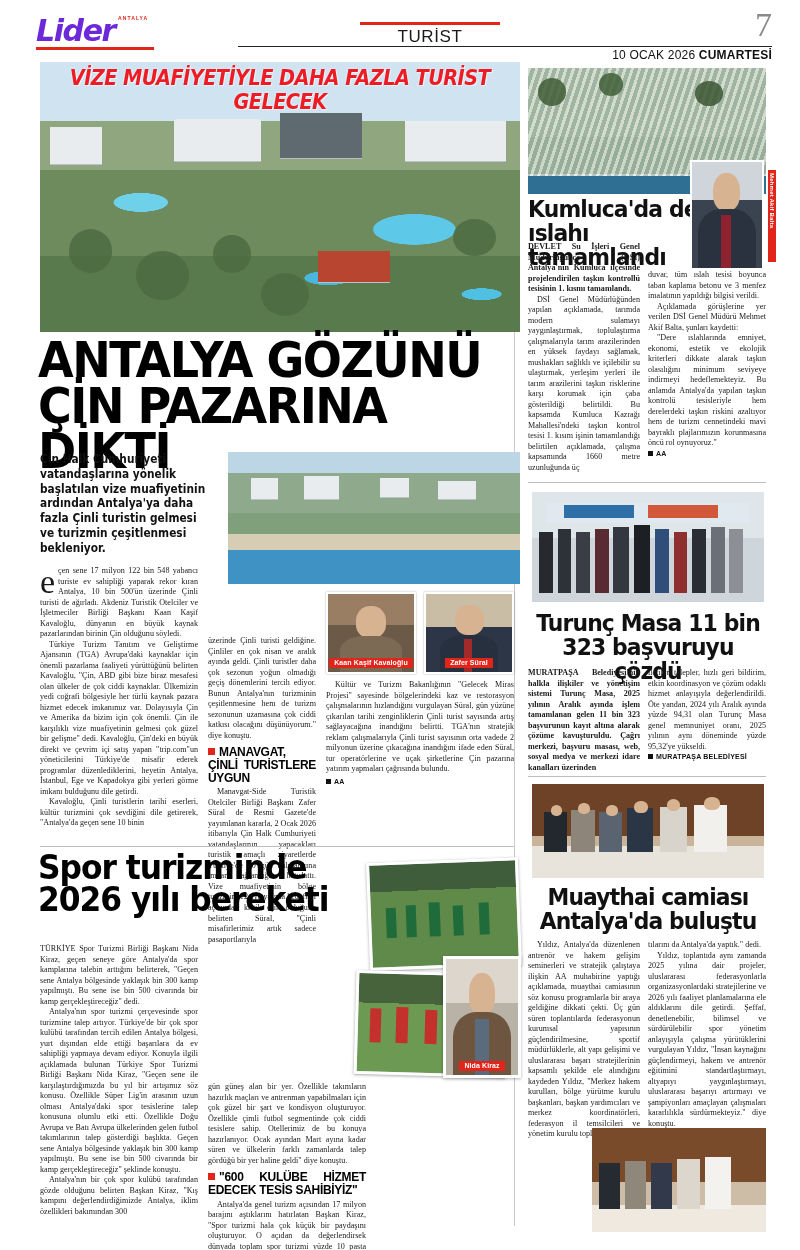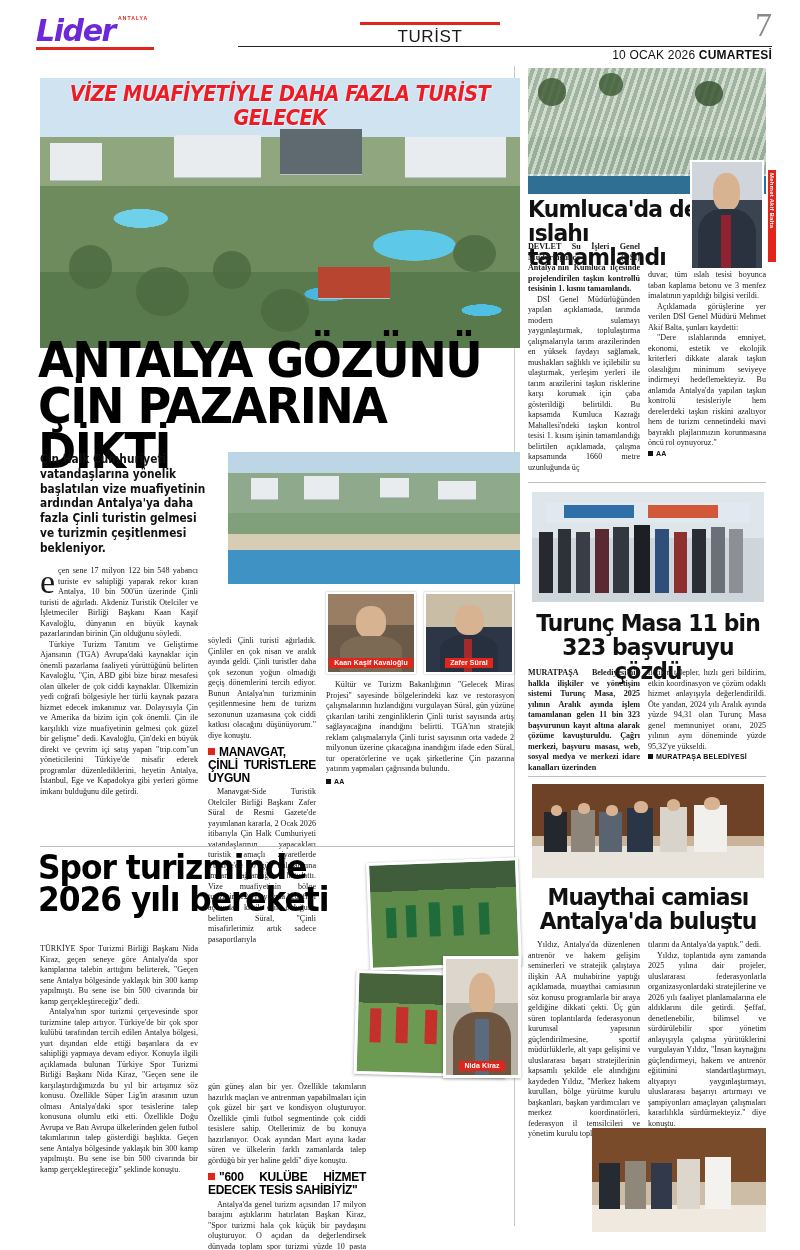--- a/index.html
+++ b/index.html
@@ -43,21 +43,21 @@
     position:absolute; right:28px; top:48px;
     font-family:"Liberation Sans", sans-serif; font-size:12px;
     color:#111; letter-spacing:0.2px;
   }
   .date-line b { font-weight:700; }
 
   
   .vrule { position:absolute; width:1px; background:#c9c9c9; }
 
   
-  .hero { position:absolute; left:40px; top:78px; width:480px; height:270px; overflow:hidden; }
+  .hero { position:absolute; left:40px; top:62px; width:480px; height:270px; overflow:hidden; }
   .hero-kicker {
     position:absolute; left:0; top:4px; width:480px; text-align:center;
     font-family:"DejaVu Sans", sans-serif; font-weight:700; font-style:italic;
     font-size:21px; color:#ed1c24; letter-spacing:-0.6px;
     text-shadow: 0 0 3px rgba(255,255,255,.65), 1px 1px 0 rgba(255,255,255,.5);
     transform: scaleX(0.92); transform-origin:center;
   }
 
   .mainhead {
     position:absolute; left:38px; top:338px; width:486px;
@@ -214,24 +214,25 @@
     <div class="aerial" style="background:linear-gradient(180deg,#bcd6e6 0 16%,#8fa98c 16% 46%,#7fa07a 46% 62%,#d6cdb4 62% 74%,#3f93c4 74% 100%);"></div>
     <div class="blk" style="left:8%;  top:20%; width:9%;  height:16%;"></div>
     <div class="blk" style="left:26%; top:18%; width:12%; height:18%;"></div>
     <div class="blk" style="left:52%; top:20%; width:10%; height:15%;"></div>
     <div class="blk" style="left:72%; top:22%; width:13%; height:14%;"></div>
   </div>
 
   <div class="bodycol" style="left:40px; top:566px; width:158px;">
     <p class="dropcap noind">eçen sene 17 milyon 122 bin 548 yabancı turiste ev sahipliği yaparak rekor kıran Antalya, 10 bin 500'ün üzerinde Çinli turisti de ağırladı. Akdeniz Turistik Otelciler ve İşletmeciler Birliği Başkanı Kaan Kaşif Kavaloğlu, dünyanın en büyük kaynak pazarlarından birinin Çin olduğunu söyledi.</p>
     <p>Türkiye Turizm Tanıtım ve Geliştirme Ajansının (TGA) Avrupa'daki kaynaklar için önemli pazarlama faaliyeti yürüttüğünü belirten Kavaloğlu, "Çin, ABD gibi bize biraz mesafesi olan ülkeler de çok ciddi kaynaklar. Ülkemizin yedi coğrafi bölgesiyle her türlü kaynak pazara hizmet edecek imkanımız var. Dolayısıyla Çin ve Amerika da bizim için çok önemli. Çin ile karşılıklı vize muafiyetinin gelmesi çok güzel bir gelişme" dedi. Kavaloğlu, Çin'deki en büyük direkt ve çevrim içi satış yapan "trip.com"un yöneticilerini Türkiye'de misafir ederek programlar düzenlediklerini, heyetin Antalya, İstanbul, Ege ve Kapadokya gibi yerleri görme imkanı bulduğunu dile getirdi.</p>
+    <p>Kavaloğlu, Çinli turistlerin tarihi eserleri, kültür turizmini çok sevdiğini dile getirerek, "Antalya'da geçen sene 10 binin</p>
   </div>
 
   <div class="bodycol" style="left:208px; top:636px; width:108px;">
-    <p class="noind">söyledi Çinli turisti ağırladık. Çinliler en çok nisan ve aralık ayında geldi. Çinli turistler daha çok sezonun yoğun olmadığı geçiş dönemlerini tercih ediyor. Bunun Antalya'nın turizminin çeşitlenmesine hem de turizm sezonunun uzamasına çok ciddi katkısı olacağını düşünüyorum." diye konuştu.</p>
+    <p class="noind">üzerinde Çinli turisti geldiğine. Çinliler en çok nisan ve aralık ayında geldi. Çinli turistler daha çok sezonun yoğun olmadığı geçiş dönemlerini tercih ediyor. Bunun Antalya'nın turizminin çeşitlenmesine hem de turizm sezonunun uzamasına çok ciddi katkısı olacağını düşünüyorum." diye konuştu.</p>
     <div class="subhead"><span class="sq"></span><span>MANAVGAT, ÇİNLİ TURİSTLERE UYGUN</span></div>
     <p>Manavgat-Side Turistik Otelciler Birliği Başkanı Zafer Süral de Resmi Gazete'de yayımlanan kararla, 2 Ocak 2026 itibarıyla Çin Halk Cumhuriyeti vatandaşlarının yapacakları turistik amaçlı ziyaretlerde Türkiye'de 90 gün kalmalarına imkan sağlandığını hatırlattı. Vize muafiyetinin bölge turizmini 12 aya yayma hedefleri açısından kritik eşik olduğunu belirten Süral, "Çinli misafirlerimiz artık sadece pasaportlarıyla</p>
   </div>
 
   <div class="bodycol" style="left:326px; top:680px; width:188px;">
     <p>Kültür ve Turizm Bakanlığının "Gelecek Miras Projesi" sayesinde bölgelerindeki kaz ve restorasyon çalışmalarının hızlandığını vurgulayan Süral, gün yüzüne çıkarılan tarihi zenginliklerin Çinli turist sayısında artış sağlayacağına inandığını belirtti. TGA'nın stratejik reklam çalışmalarıyla Çinli turist sayısının orta vadede 2 milyonun üzerine çıkacağına inandığını ifade eden Süral, tur operatörlerine ve uçak şirketlerine Çin pazarına yatırım yapmaları çağrısında bulundu.</p>
     <p class="noind" style="margin-top:2px;"><span class="srcmark"></span><span class="source">AA</span></p>
   </div>
 
   <div class="ph" style="left:326px; top:592px; width:90px; height:82px; border:2px solid #fff; box-shadow:0 0 2px rgba(0,0,0,.3);">
@@ -277,20 +278,21 @@
     <div class="portrait" style="background:linear-gradient(180deg,#dcd6cc 0 38%,#b9b2a6 38% 100%);"></div>
     <div class="head" style="left:32%; top:12%; width:36%; height:36%;"></div>
     <div class="torso" style="left:10%; top:46%; width:80%; height:54%; background:#6d5540;"></div>
     <div class="torso" style="left:40%; top:52%; width:20%; height:48%; background:#5a6b7d; border-radius:0;"></div>
     <div class="cap"><span class="capbar">Nida Kiraz</span></div>
   </div>
 
   <div class="bodycol" style="left:40px; top:944px; width:158px;">
     <p class="noind">TÜRKİYE Spor Turizmi Birliği Başkanı Nida Kiraz, geçen seneye göre Antalya'da spor kamplarına talebin arttığını belirterek, "Geçen sene Antalya bölgesinde yaklaşık bin 300 kamp yapılmıştı. Bu sene ise bin 500 civarında bir kamp gerçekleştireceğiz" dedi.</p>
     <p>Antalya'nın spor turizmi çerçevesinde spor turizmine talep artıyor. Türkiye'de bir çok spor kulübü tarafından tercih edilen Antalya bölgesi, yurt dışından elde ettiği başarılara da ev sahipliği yapmaya devam ediyor. Konuyla ilgili açıklamada bulunan Türkiye Spor Turizmi Birliği Başkanı Nida Kiraz, "Geçen sene ile karşılaştırdığımızda bu yıl bir artışımız söz konusu. Özellikle Süper Lig'in arasının uzun olması Antalya'daki spor tesislerine talep konusuna olumlu etki etti. Özellikle Doğu Avrupa ve Batı Avrupa ülkelerinden gelen futbol takımlarının talep gösterdiği başlıkta. Geçen sene Antalya bölgesinde yaklaşık bin 300 kamp yapılmıştı. Bu sene ise bin 500 civarında bir kamp gerçekleştireceğiz" şeklinde konuştu.</p>
+    <p>Antalya'nın bir çok spor kulübü tarafından gözde olduğunu belirten Başkan Kiraz, "Kış kampını değerlendirdiğimizde Antalya, iklim özellikleri bakımından 300</p>
   </div>
 
   <div class="bodycol" style="left:208px; top:1082px; width:158px;">
     <p class="noind">gün güneş alan bir yer. Özellikle takımların hazırlık maçları ve antrenman yapabilmaları için çok güzel bir şart ve kondisyon oluşturuyor. Özellikle çimli futbol segmentinde çok ciddi tesislere sahip. Otellerimiz de bu konuya hazırlanıyor. Ocak ayından Mart ayına kadar süren ve ülkelerin farklı zamanlarda talep gördüğü bir yer haline geldi" diye konuştu.</p>
     <div class="subhead"><span class="sq"></span><span>"600 KULÜBE HİZMET EDECEK TESİS SAHİBİYİZ"</span></div>
     <p>Antalya'da genel turizm açısından 17 milyon barajını aştıklarını hatırlatan Başkan Kiraz, "Spor turizmi hala çok küçük bir paydaşını oluşturuyor. O açıdan da değerlendirsek dünyada toplam spor turizmi yüzde 10 pasta payı alırken bu durum Türkiye için hala yüzde 1.5 civarında. Kış turizmi için spor turizmi ile ilgili yeteri bir adım. Antalya'da yaklaşık 800 futbol kulübüne hizmet edecek tesis sahibiyiz. Bu durum çok dezavantaj olabiliriz. Ama önemli kısım bu işin pazarlama kısmı. Pazarlama kısmında da özellikle Avrupa'nın 5 büyük liginden adayların elde ettiğimiz sayısı güçlendirmemiz gerekiyor. Bu bağlamda bizim en büyük rakiplerimiz İspanya ve Dubai. Buralarda uluslararası getiren turnuvalar yapılıyor. Bu turnuvaların aynı şekilde Antalya'da yapıp ilgiyi ve bu merakı Antalya bölgesine çekmemiz gerekiyor" ifadelerini kullandı.</p>
 
   </div>
 
   <div class="ph" style="left:528px; top:68px; width:238px; height:126px;">

